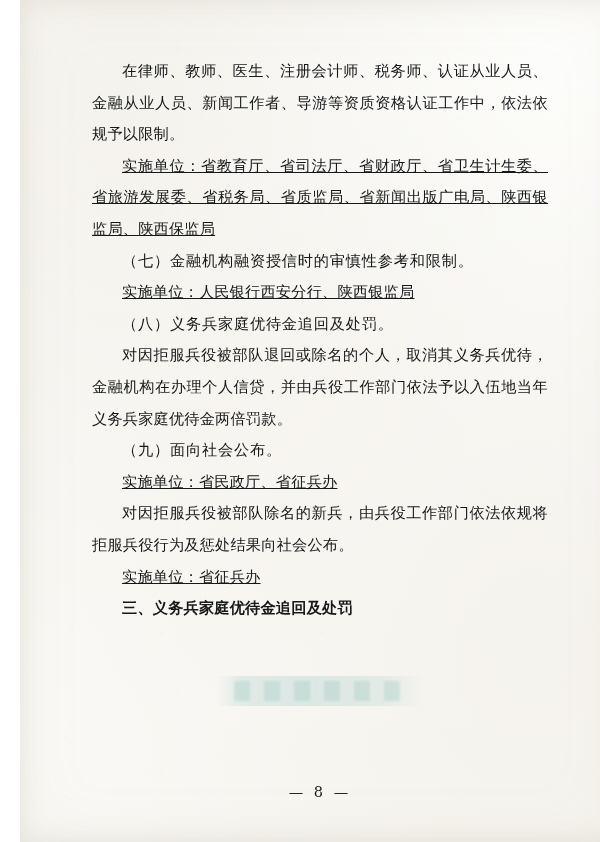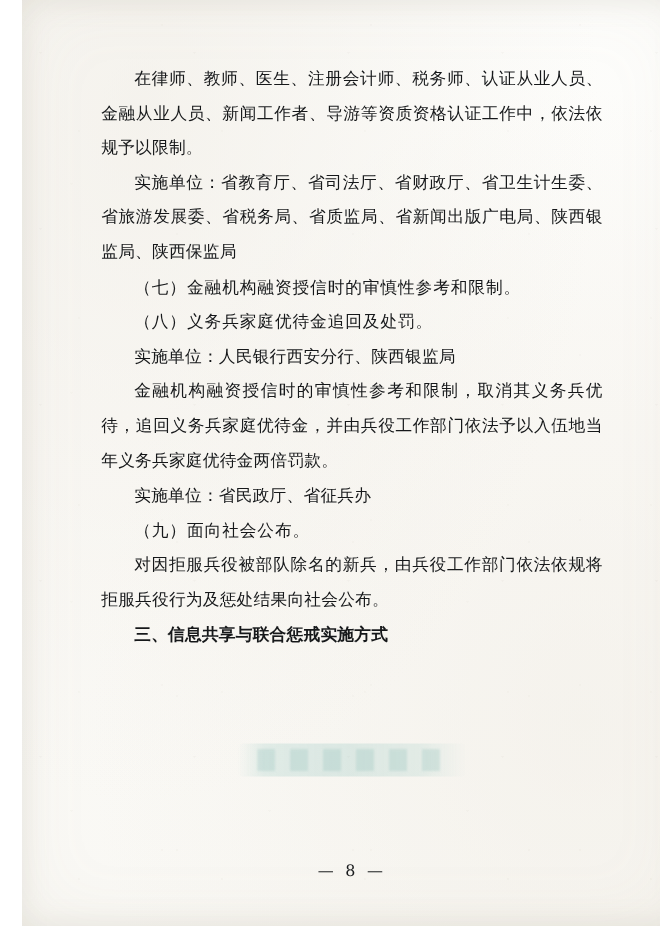--- a/index.html
+++ b/index.html
@@ -58,20 +58,21 @@
   p.indent {
     text-indent: 30px;
   }
   p.heading {
     font-weight: normal;
     text-indent: 30px;
     letter-spacing: 0.8px;
   }
   p.unit {
     text-indent: 30px;
+    text-decoration: underline;
   }
   .section-title {
     font-weight: bold;
     text-indent: 30px;
     letter-spacing: 0.8px;
   }
   
   #stamp-artifact {
     position: absolute;
     left: 196px;
@@ -129,34 +130,35 @@
 
   <div id="content">
 
     <p class="line-block indent">在律师、教师、医生、注册会计师、税务师、认证从业人员、金融从业人员、新闻工作者、导游等资质资格认证工作中，依法依规予以限制。</p>
 
     <p class="line-block unit">实施单位：省教育厅、省司法厅、省财政厅、省卫生计生委、省旅游发展委、省税务局、省质监局、省新闻出版广电局、陕西银监局、陕西保监局</p>
 
     <p class="line-block heading">（七）金融机构融资授信时的审慎性参考和限制。</p>
 
 
+    <p class="line-block unit">实施单位：人民银行西安分行、陕西银监局</p>
+
     <p class="line-block heading">（八）义务兵家庭优待金追回及处罚。</p>
 
-    <p class="line-block unit">实施单位：人民银行西安分行、陕西银监局</p>
+    <p class="line-block indent">对因拒服兵役被部队退回或除名的个人，取消其义务兵优待，金融机构在办理个人信贷，并由兵役工作部门依法予以入伍地当年义务兵家庭优待金两倍罚款。</p>
 
-    <p class="line-block indent">金融机构融资授信时的审慎性参考和限制，取消其义务兵优待，追回义务兵家庭优待金，并由兵役工作部门依法予以入伍地当年义务兵家庭优待金两倍罚款。</p>
+    <p class="line-block heading">（九）面向社会公布。</p>
 
     <p class="line-block unit">实施单位：省民政厅、省征兵办</p>
 
-    <p class="line-block heading">（九）面向社会公布。</p>
-
     <p class="line-block indent">对因拒服兵役被部队除名的新兵，由兵役工作部门依法依规将拒服兵役行为及惩处结果向社会公布。</p>
 
+    <p class="line-block unit">实施单位：省征兵办</p>
 
-    <p class="line-block section-title">三、信息共享与联合惩戒实施方式</p>
+    <p class="line-block section-title">三、义务兵家庭优待金追回及处罚</p>
 
 
   </div>
 
   <div id="stamp-artifact"></div>
 
   <div id="page-number">— 8 —</div>
 
 </div>
 

